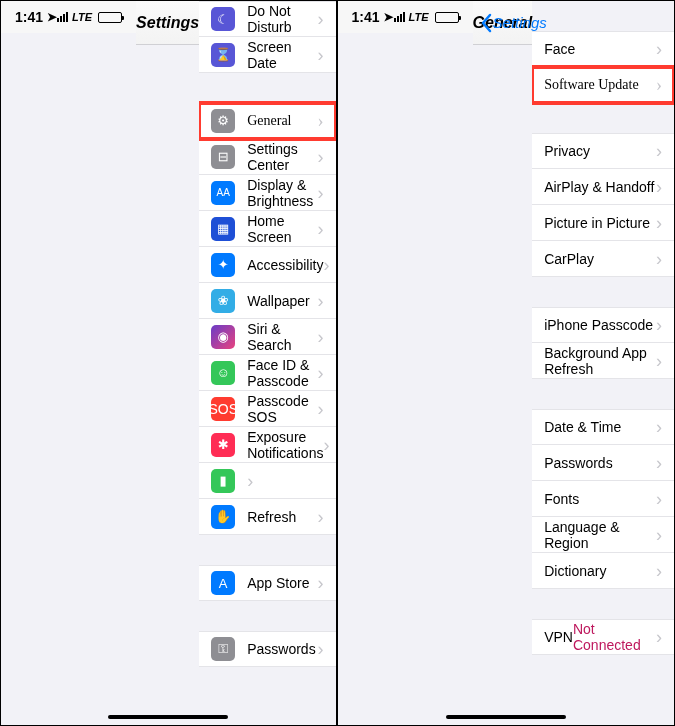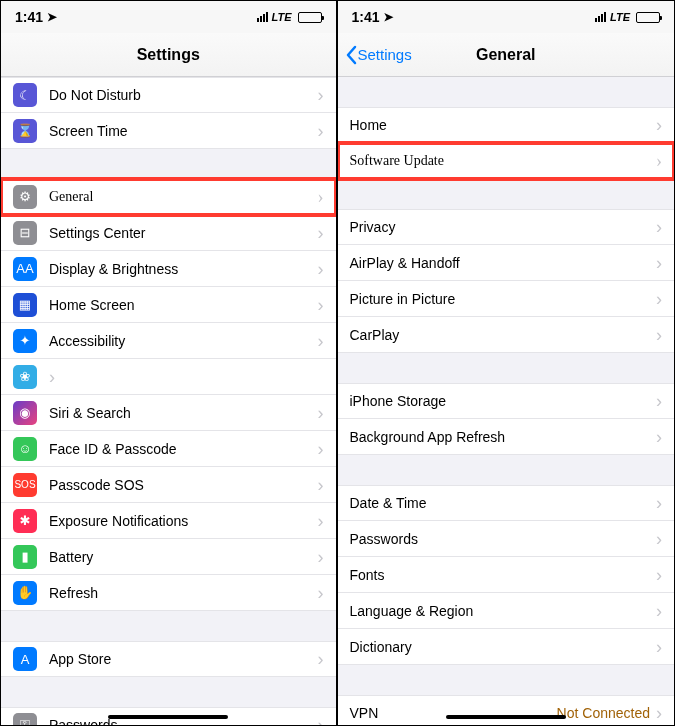--- a/index.html
+++ b/index.html
@@ -14,21 +14,20 @@
       display: flex;
       width: 100%;
       height: 100%;
       border: 1px solid #000;
     }
     .phone {
       width: 50%;
       height: 100%;
       background: #f2f2f7;
       display: flex;
-      flex-direction: column;
       position: relative;
       overflow: hidden;
     }
     .phone.left { border-right: 2px solid #000; }
     .status-bar {
       height: 32px;
       background: #f7f7f7;
       display: flex;
       justify-content: space-between;
       align-items: center;
@@ -55,20 +54,21 @@
     .nav-header {
       height: 44px;
       background: linear-gradient(#fafafa, #f3f3f3);
       border-bottom: 1px solid #d0d0d4;
       display: flex;
       align-items: center;
       justify-content: center;
       position: relative;
       font-size: 16px;
       font-weight: 600;
+      font-style: italic;
     }
     .back-button {
       position: absolute;
       left: 6px;
       display: flex;
       align-items: center;
       color: #007aff;
       font-weight: 400;
       font-size: 15px;
     }
@@ -86,21 +86,21 @@
       height: 36px;
       display: flex;
       align-items: center;
       padding: 0 12px;
       border-bottom: 1px solid #e4e4e8;
       font-size: 14px;
       position: relative;
     }
     .cell:first-child { border-top: 1px solid #e4e4e8; }
     .cell .label { flex: 1; color: #000; }
-    .cell .value { color: #a16207; font-size: 14px; margin-right: 6px;}
+    .cell .value { color: #be185d; font-size: 14px; margin-right: 6px;}
     .chevron {
       color: #c7c7cc;
       font-size: 18px;
       line-height: 1;
     }
     .cell .icon {
       width: 24px; height: 24px; border-radius: 5px;
       margin-right: 12px;
       display: flex; align-items: center; justify-content: center;
       color: #fff; font-size: 13px; flex-shrink: 0;
@@ -162,78 +162,78 @@
     </div>
     <div class="scroll-area" id="left-scroll">
         <div>
           <div class="cell">
             <span class="icon ic-purple" style="font-size: 13px;">☾</span>
             <span class="label">Do Not Disturb</span>
             <span class="chevron">›</span>
           </div>
           <div class="cell">
             <span class="icon ic-purple" style="font-size: 13px;">⌛</span>
-            <span class="label">Screen Time</span>
+            <span class="label">Screen Date</span>
             <span class="chevron">›</span>
           </div>
         </div>
         <div class="group-gap"></div>
         <div>
           <div class="cell highlight-box">
             <span class="icon ic-gray" style="font-size: 13px;">⚙</span>
             <span class="label">General</span>
             <span class="chevron">›</span>
           </div>
           <div class="cell">
             <span class="icon ic-gray" style="font-size: 13px;">⊟</span>
             <span class="label">Settings Center</span>
             <span class="chevron">›</span>
           </div>
           <div class="cell">
-            <span class="icon ic-blue" style="font-size: 13px;">AA</span>
+            <span class="icon ic-blue" style="font-size: 10px;">AA</span>
             <span class="label">Display &amp; Brightness</span>
             <span class="chevron">›</span>
           </div>
           <div class="cell">
             <span class="icon ic-darkblue" style="font-size: 13px;">▦</span>
             <span class="label">Home Screen</span>
             <span class="chevron">›</span>
           </div>
           <div class="cell">
             <span class="icon ic-blue" style="font-size: 13px;">✦</span>
             <span class="label">Accessibility</span>
             <span class="chevron">›</span>
           </div>
           <div class="cell">
             <span class="icon ic-teal" style="font-size: 13px;">❀</span>
+            <span class="label">Wallpaper</span>
             <span class="chevron">›</span>
           </div>
           <div class="cell">
             <span class="icon ic-black" style="font-size: 13px;">◉</span>
             <span class="label">Siri &amp; Search</span>
             <span class="chevron">›</span>
           </div>
           <div class="cell">
             <span class="icon ic-green" style="font-size: 13px;">☺</span>
             <span class="label">Face ID &amp; Passcode</span>
             <span class="chevron">›</span>
           </div>
           <div class="cell">
-            <span class="icon ic-red" style="font-size: 10px;">SOS</span>
+            <span class="icon ic-red" style="font-size: 14px;">SOS</span>
             <span class="label">Passcode SOS</span>
             <span class="chevron">›</span>
           </div>
           <div class="cell">
             <span class="icon ic-redpink" style="font-size: 13px;">✱</span>
             <span class="label">Exposure Notifications</span>
             <span class="chevron">›</span>
           </div>
           <div class="cell">
             <span class="icon ic-green" style="font-size: 13px;">▮</span>
-            <span class="label">Battery</span>
             <span class="chevron">›</span>
           </div>
           <div class="cell">
             <span class="icon ic-blue" style="font-size: 13px;">✋</span>
             <span class="label">Refresh</span>
             <span class="chevron">›</span>
           </div>
         </div>
         <div class="group-gap"></div>
         <div>
@@ -278,21 +278,21 @@
             <path d="M10 2 L3 10 L10 18" stroke="#007aff" stroke-width="2.5" fill="none" stroke-linecap="round" stroke-linejoin="round"></path>
           </svg>
         <span>Settings</span>
       </div>
       <span>General</span>
     </div>
     <div class="scroll-area" id="right-scroll">
         <div class="group-gap"></div>
         <div>
           <div class="cell">
-            <span class="label">Home</span>
+            <span class="label">Face</span>
             <span class="chevron">›</span>
           </div>
           <div class="cell highlight-box">
             <span class="label">Software Update</span>
             <span class="chevron">›</span>
           </div>
         </div>
         <div class="group-gap"></div>
         <div>
           <div class="cell">
@@ -308,21 +308,21 @@
             <span class="chevron">›</span>
           </div>
           <div class="cell">
             <span class="label">CarPlay</span>
             <span class="chevron">›</span>
           </div>
         </div>
         <div class="group-gap"></div>
         <div>
           <div class="cell">
-            <span class="label">iPhone Storage</span>
+            <span class="label">iPhone Passcode</span>
             <span class="chevron">›</span>
           </div>
           <div class="cell">
             <span class="label">Background App Refresh</span>
             <span class="chevron">›</span>
           </div>
         </div>
         <div class="group-gap"></div>
         <div>
           <div class="cell">

